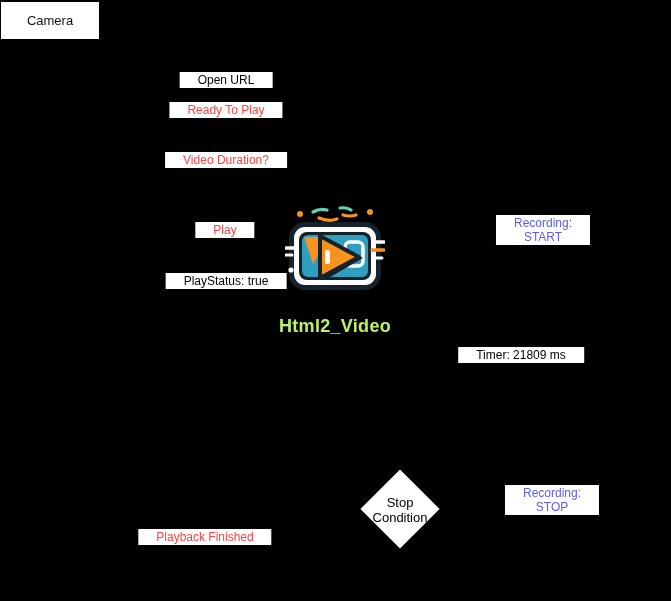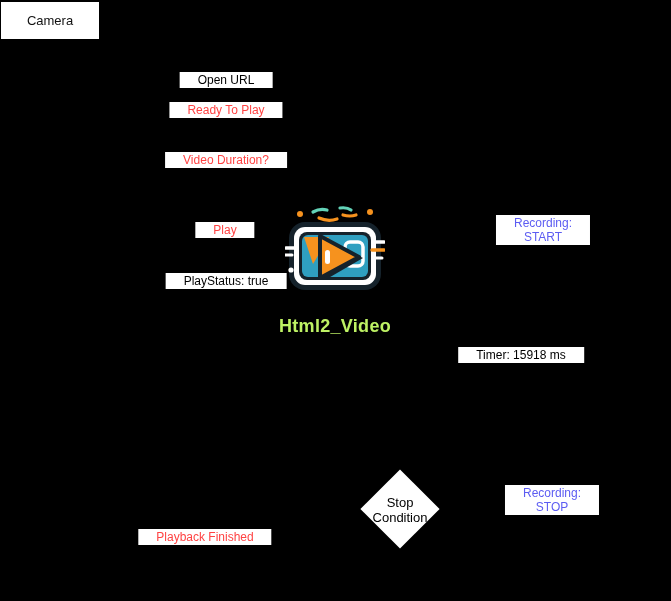--- a/index.html
+++ b/index.html
@@ -80,21 +80,21 @@
   <div class="msg" style="left:226px; top:80px;">Open URL</div>
   <div class="msg red" style="left:226px; top:110px;">Ready To Play</div>
   <div class="msg red" style="left:226px; top:160px;">Video Duration?</div>
   <div class="msg red" style="left:225px; top:230px;">Play</div>
   <div class="msg" style="left:226px; top:250px;margin-top:31px;">PlayStatus: true</div>
 
   <div class="msg blue" style="left:511px; top:230px;">
     <span>Recording:</span><br>
     <span>START</span>
   </div>
-  <div class="msg" style="left:521px; top:355px;">Timer: 15918 ms</div>
+  <div class="msg" style="left:521px; top:355px;">Timer: 21809 ms</div>
   <div class="msg blue" style="left:520px; top:500px;">
     <span>Recording:</span><br>
     <span>STOP</span>
   </div>
 
   <div class="msg red" style="left:205px; top:537px;">Playback Finished</div>
 
   <div class="diamond"></div>
   <div class="diamond-text">
     <span>Stop</span><br>

